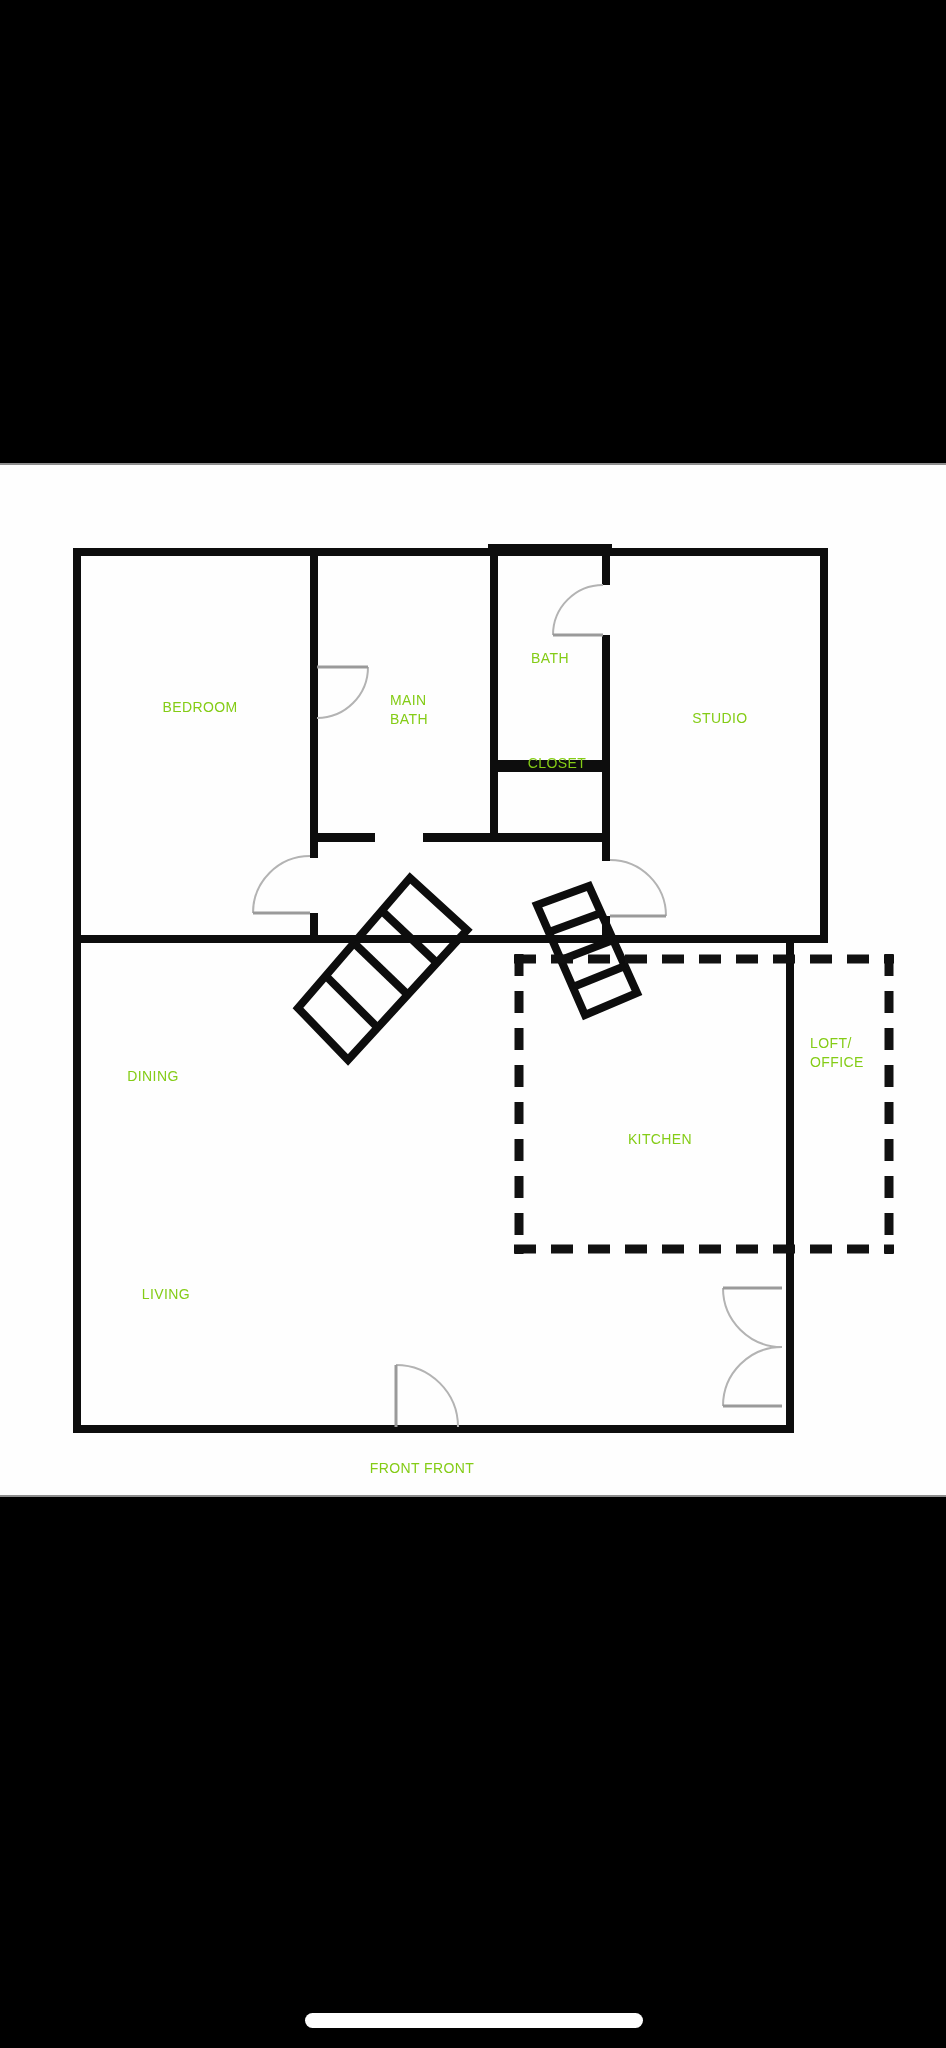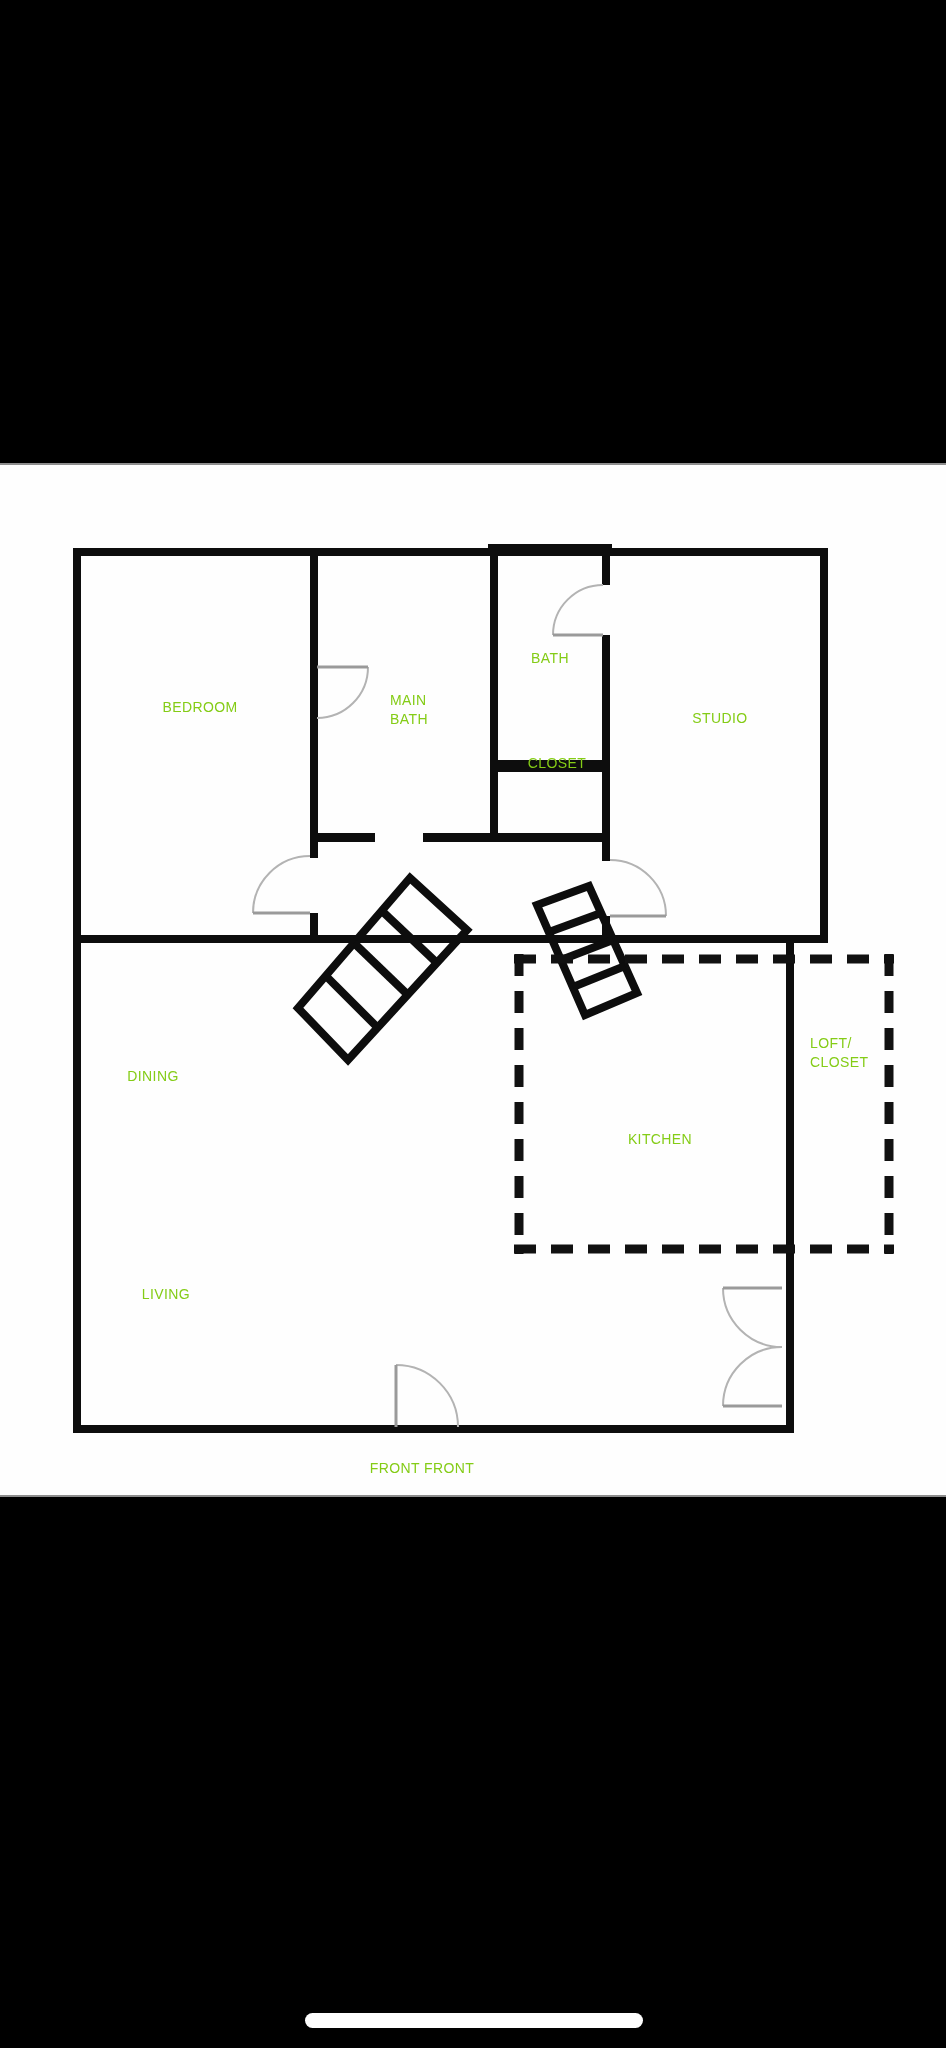--- a/index.html
+++ b/index.html
@@ -135,18 +135,18 @@
 
   <div class="room-label" style="left:200px; top:707px;">BEDROOM</div>
   <div class="room-label left-align" style="left:390px; top:686px;margin-top:24px;">MAIN
 BATH</div>
   <div class="room-label" style="left:550px; top:658px;">BATH</div>
   <div class="room-label" style="left:720px; top:718px;">STUDIO</div>
   <div class="room-label" style="left:557px; top:763px;">CLOSET</div>
   <div class="room-label" style="left:153px; top:1076px;">DINING</div>
   <div class="room-label" style="left:660px; top:1112px;margin-top:27px;">KITCHEN</div>
   <div class="room-label left-align" style="left:810px; top:1053px;">LOFT/
-CLOSET</div>
+OFFICE</div>
   <div class="room-label" style="left:166px; top:1294px;">LIVING</div>
   <div class="room-label" style="left:422px; top:1468px;">FRONT FRONT</div>
 
   <div class="home-indicator"></div>
 </div>
 
 </body></html>

